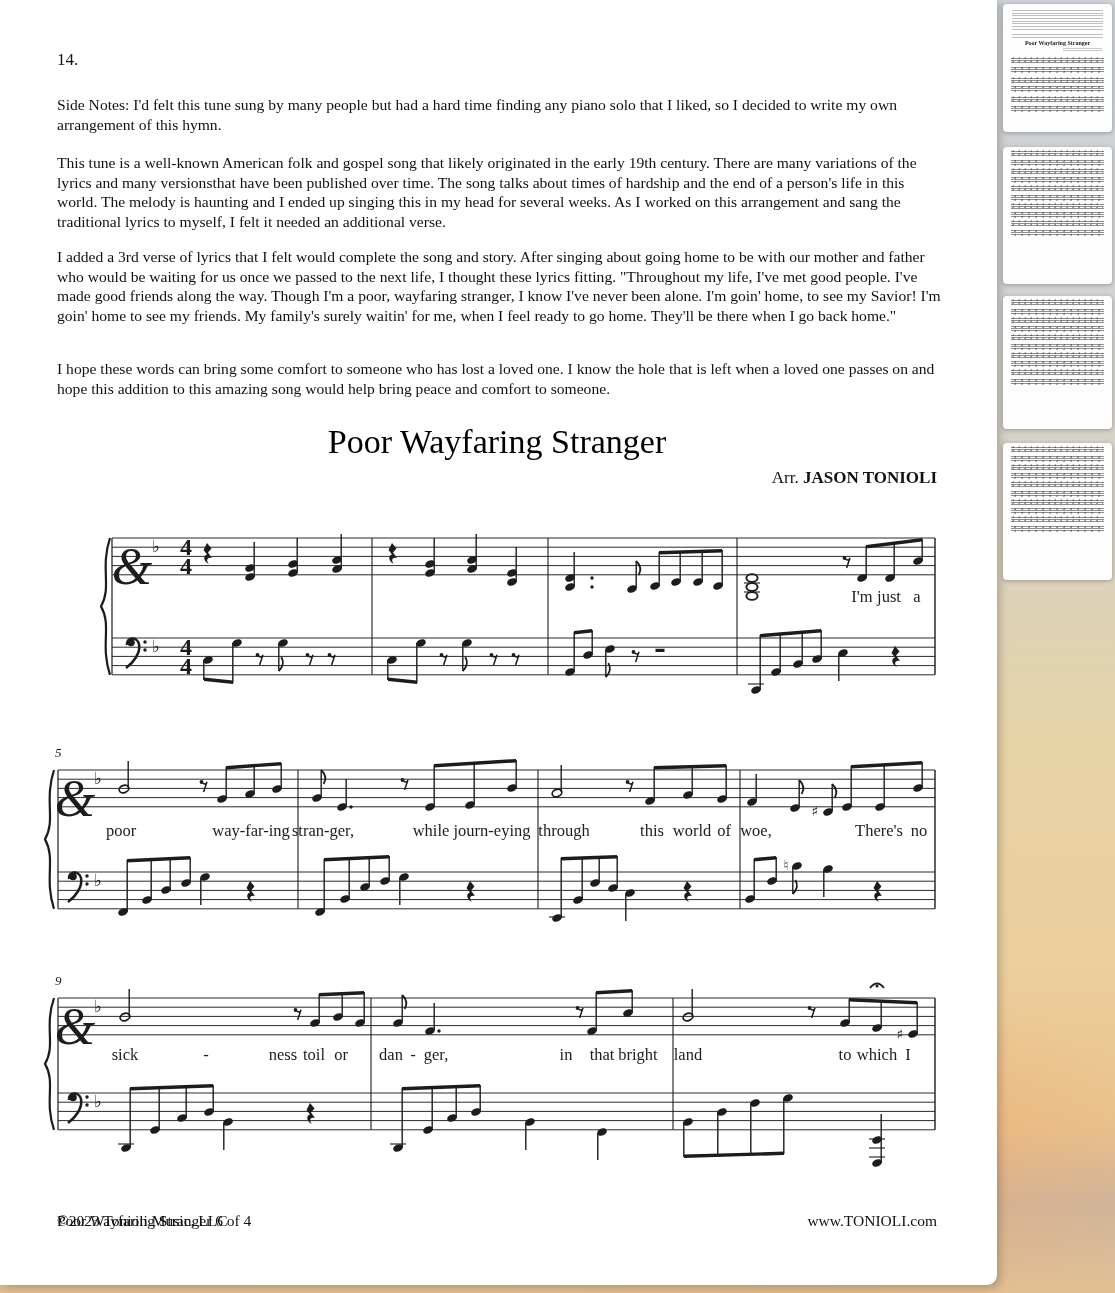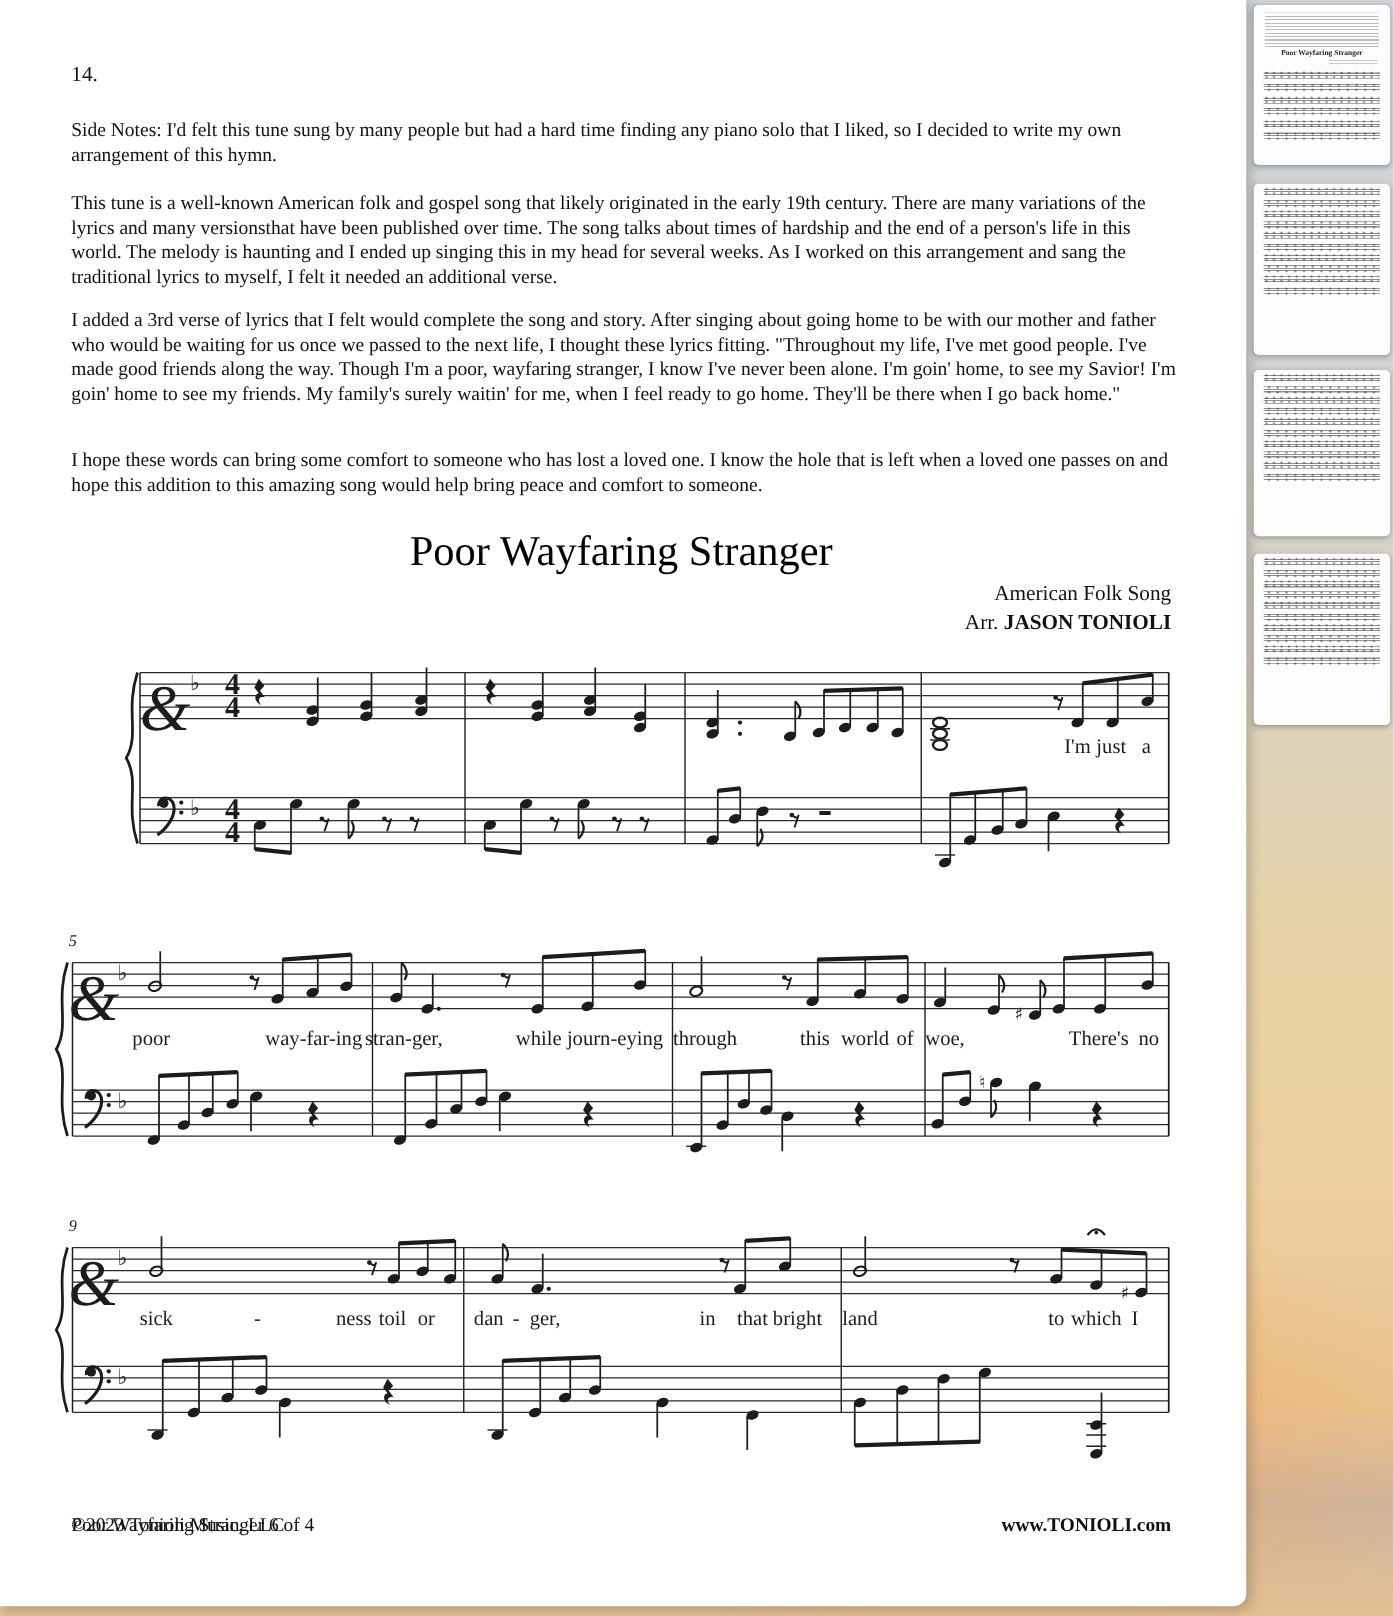--- a/index.html
+++ b/index.html
@@ -14,21 +14,21 @@
   .pagenum{position:absolute;left:57px;top:50px;font-size:17px;}
   .para{position:absolute;left:57px;width:888px;font-size:15.6px;line-height:19.6px;text-align:left;}
   .p1{top:95px}.p2{top:153px}.p3{top:247px}.p4{top:359px}
   .title{position:absolute;left:57px;top:423px;width:880px;text-align:center;font-size:34px;color:#000;}
   .credits{position:absolute;left:57px;top:465px;width:880px;text-align:right;font-size:17px;}
   .credits .arr{margin-top:3px;}
   .credits b{font-weight:bold;}
   .footer{position:absolute;left:57px;top:1212px;width:880px;font-size:15.5px;}
   .footer .fl{position:absolute;left:0;}
   .footer .fc{position:absolute;left:0;width:100%;text-align:left;}
-  .footer .fr{position:absolute;right:0;font-weight:bold;}
+  .footer .fr{position:absolute;right:0;}
   svg.music{position:absolute;left:0;top:0;}
   
   .sidebar{position:absolute;left:1000px;top:0;width:115px;height:1293px;}
   .thumb{position:absolute;left:3px;width:109px;background:#fdfdfd;border-radius:4px;
     box-shadow:0 1px 4px rgba(40,40,50,.35);overflow:hidden;}
   .mini-textlines{height:28px;margin:6px 9px 2px;background:repeating-linear-gradient(to bottom,#bdbdbd 0 0.8px,transparent 0.8px 2.7px);}
   .mini-title{font-size:6px;font-weight:bold;text-align:center;color:#222;line-height:7px;margin:1px 0 0;}
   .mini-credit{height:4px;margin:1px 10px 2px 60px;background:repeating-linear-gradient(to bottom,#c9c9c9 0 0.8px,transparent 0.8px 2.4px);}
   .msys{margin:4px 8px;}
   .t1 .msys{margin:6px 8px;}
@@ -45,21 +45,20 @@
 <div id="app">
 
   <div class="page">
     <div class="pagenum">14.</div>
     <div class="para p1">Side Notes: I'd felt this tune sung by many people but had a hard time finding any piano solo that I liked, so I decided to write my own arrangement of this hymn.</div>
     <div class="para p2">This tune is a well-known American folk and gospel song that likely originated in the early 19th century. There are many variations of the lyrics and many versionsthat have been published over time. The song talks about times of hardship and the end of a person's life in this world. The melody is haunting and I ended up singing this in my head for several weeks. As I worked on this arrangement and sang the traditional lyrics to myself, I felt it needed an additional verse.</div>
     <div class="para p3">I added a 3rd verse of lyrics that I felt would complete the song and story. After singing about going home to be with our mother and father who would be waiting for us once we passed to the next life, I thought these lyrics fitting. "Throughout my life, I've met good people. I've made good friends along the way. Though I'm a poor, wayfaring stranger, I know I've never been alone. I'm goin' home, to see my Savior! I'm goin' home to see my friends. My family's surely waitin' for me, when I feel ready to go home. They'll be there when I go back home."</div>
     <div class="para p4">I hope these words can bring some comfort to someone who has lost a loved one. I know the hole that is left when a loved one passes on and hope this addition to this amazing song would help bring peace and comfort to someone.</div>
     <div class="title">Poor Wayfaring Stranger</div>
     <div class="credits">
-      <div>American Folk Song</div>
       <div class="arr"><span>Arr. </span><b>JASON TONIOLI</b></div>
     </div>
     <svg class="music" id="music" width="997" height="1285" viewBox="0 0 997 1285">
         <line x1="112" y1="538" x2="935" y2="538" stroke="#2a2a2a" stroke-width="1"></line>
         <line x1="112" y1="638" x2="935" y2="638" stroke="#2a2a2a" stroke-width="1"></line>
         <line x1="112" y1="547.2" x2="935" y2="547.2" stroke="#2a2a2a" stroke-width="1"></line>
         <line x1="112" y1="647.2" x2="935" y2="647.2" stroke="#2a2a2a" stroke-width="1"></line>
         <line x1="112" y1="556.4" x2="935" y2="556.4" stroke="#2a2a2a" stroke-width="1"></line>
         <line x1="112" y1="656.4" x2="935" y2="656.4" stroke="#2a2a2a" stroke-width="1"></line>
         <line x1="112" y1="565.6" x2="935" y2="565.6" stroke="#2a2a2a" stroke-width="1"></line>

